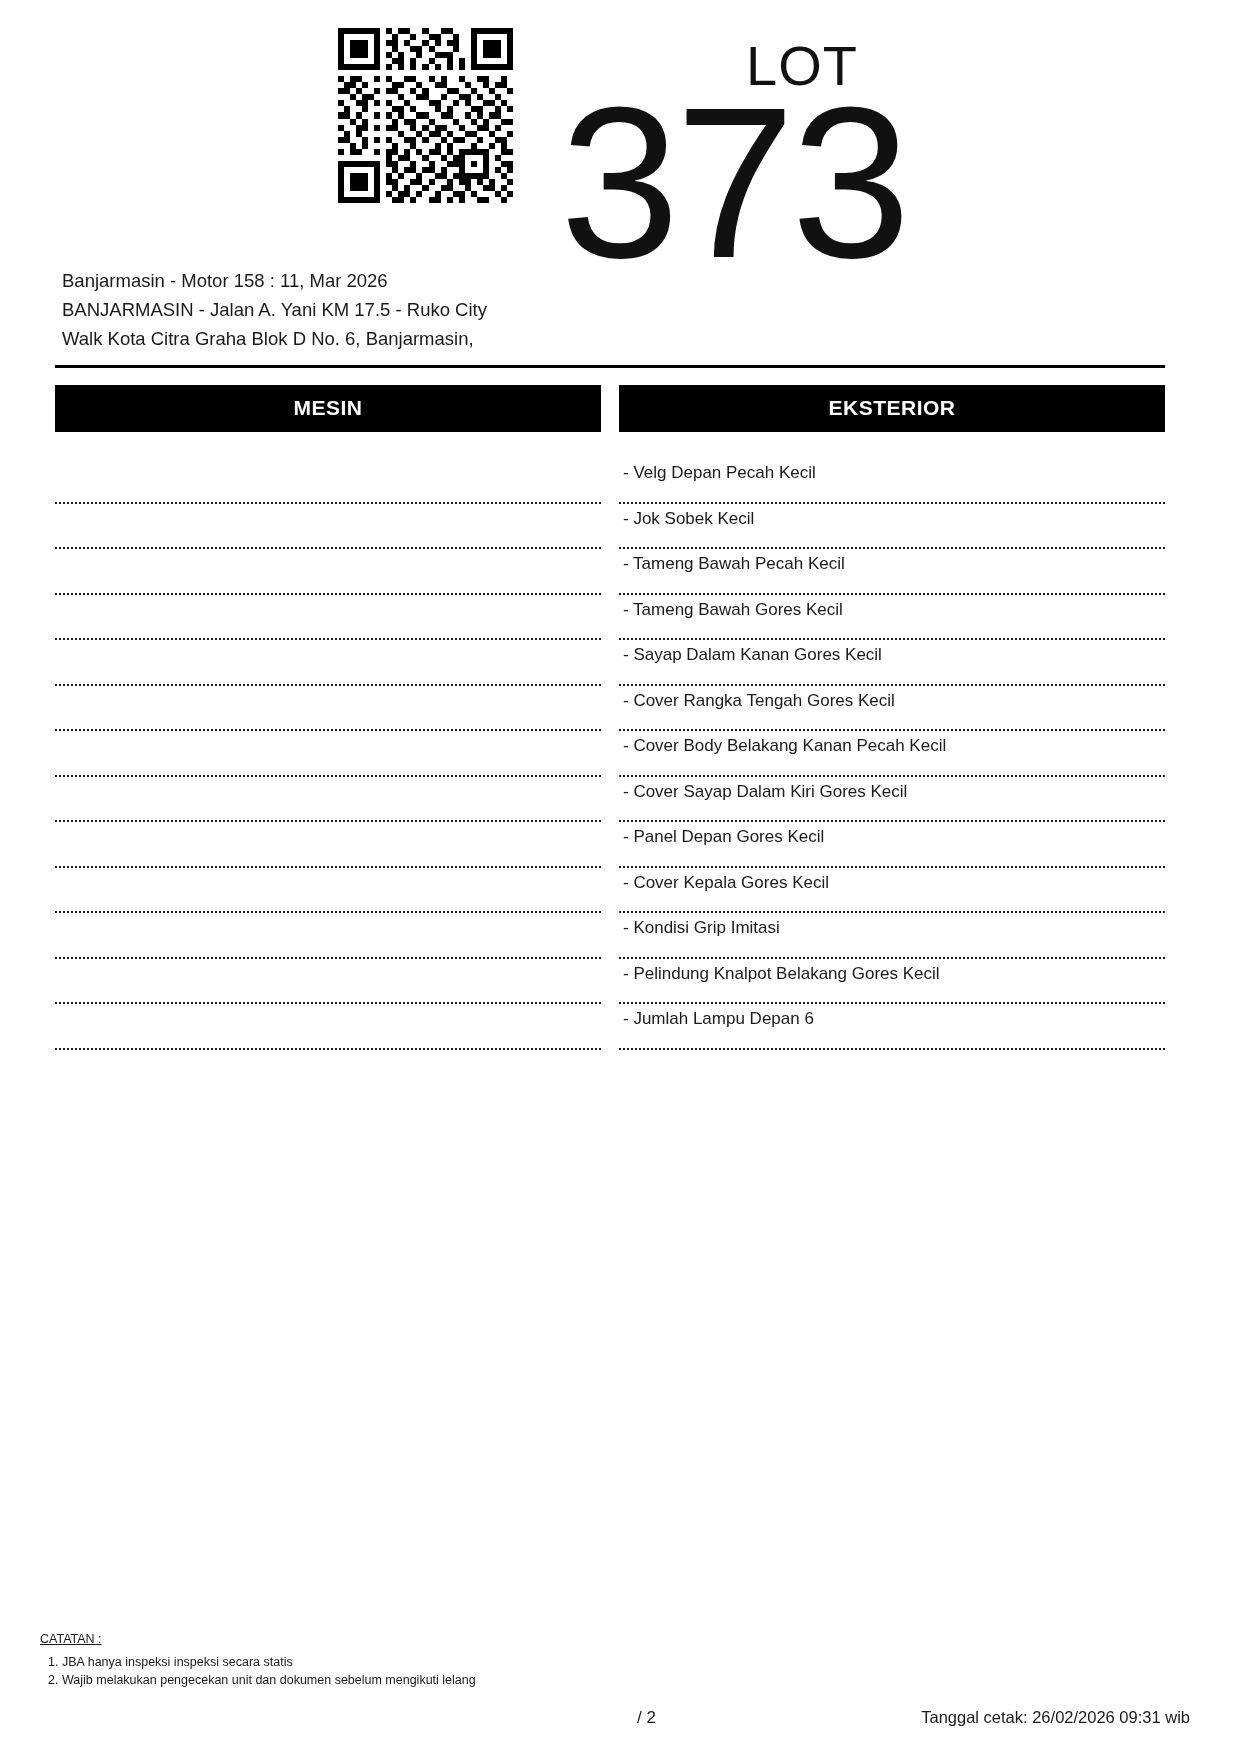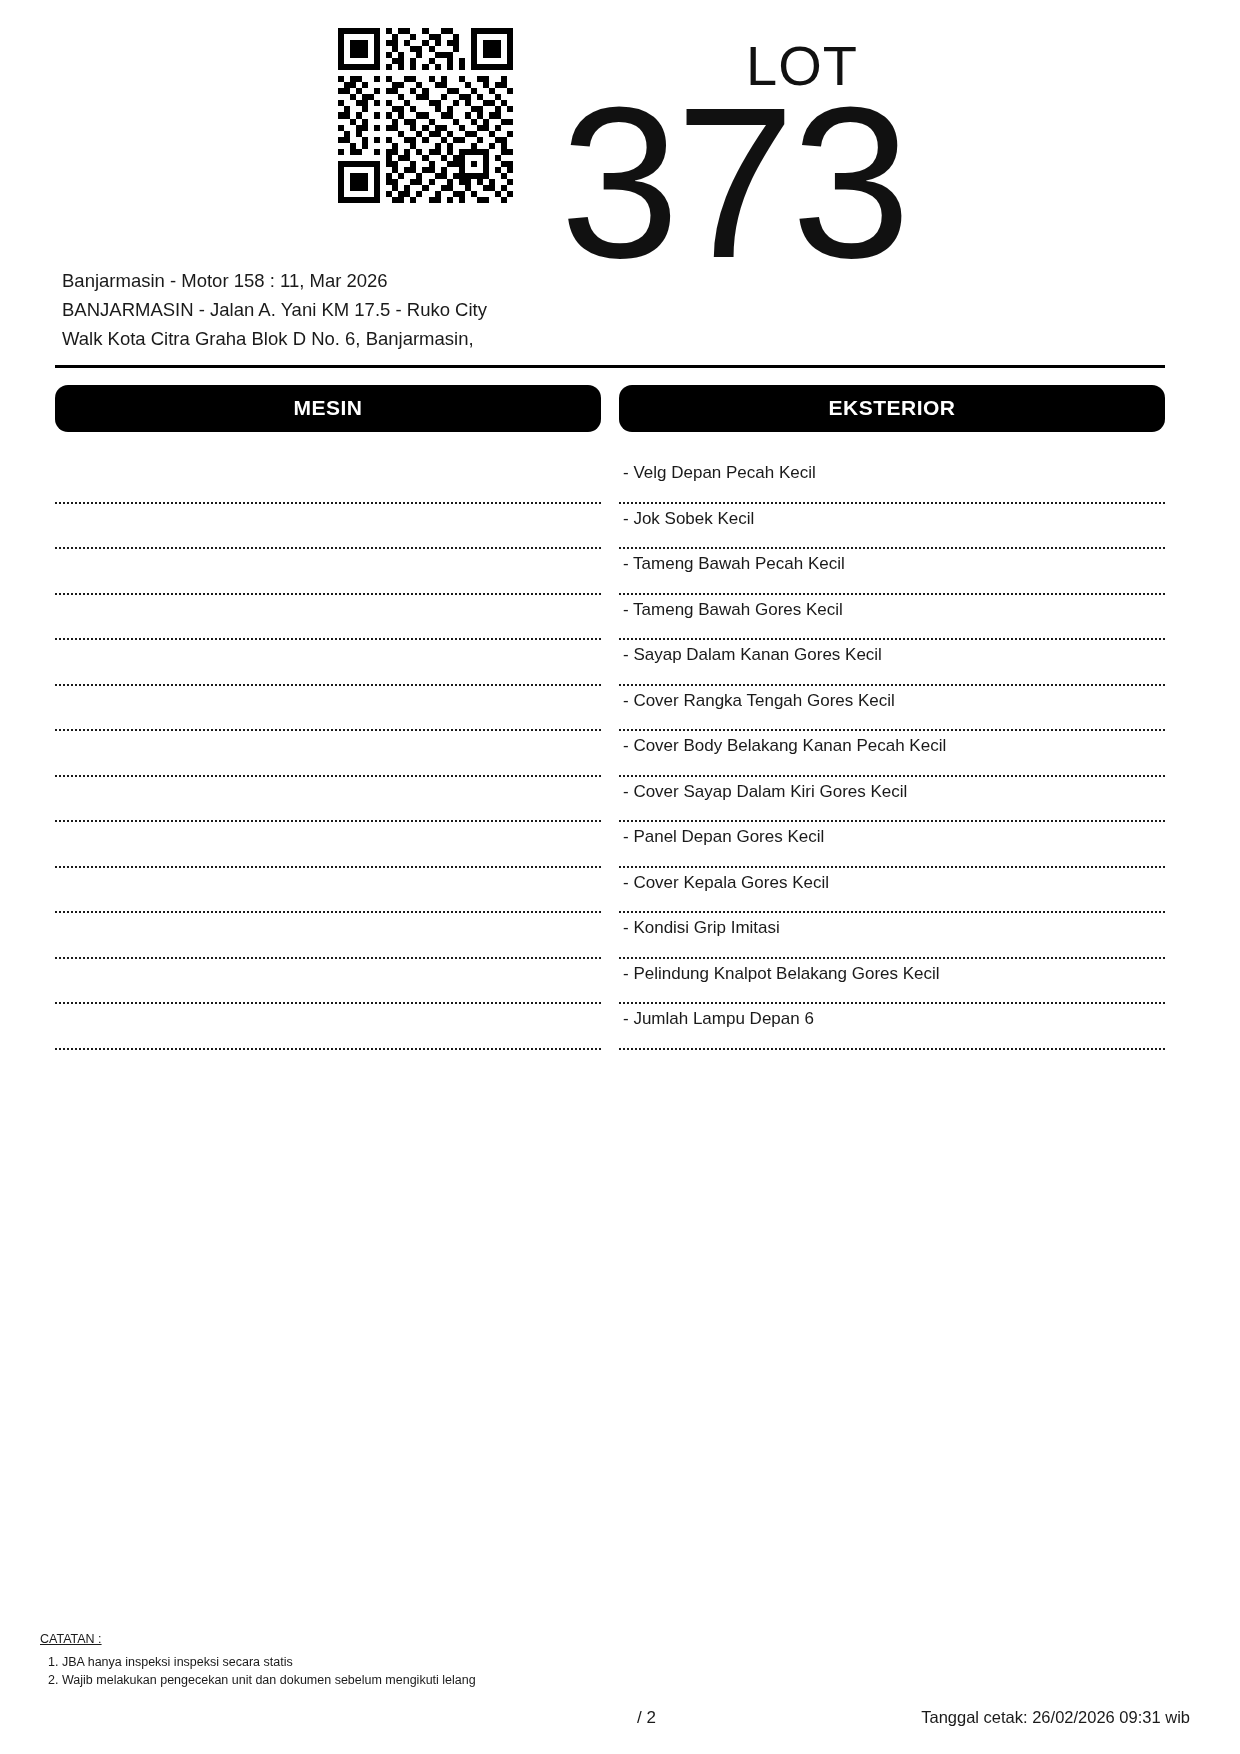--- a/index.html
+++ b/index.html
@@ -91,21 +91,20 @@
   .col { width: 546px; }
 
   .col-head {
     background: #000000;
     color: #ffffff;
     text-align: center;
     font-weight: bold;
     font-size: 21px;
     letter-spacing: 0.5px;
     padding: 11px 0 12px 0;
-    border-radius: 13px;
   }
 
   .rows { margin-top: 26px; }
 
   .row {
     font-size: 17px;
     color: #1a1a1a;
     height: 45.5px;
     line-height: 30px;
     padding-left: 4px;

